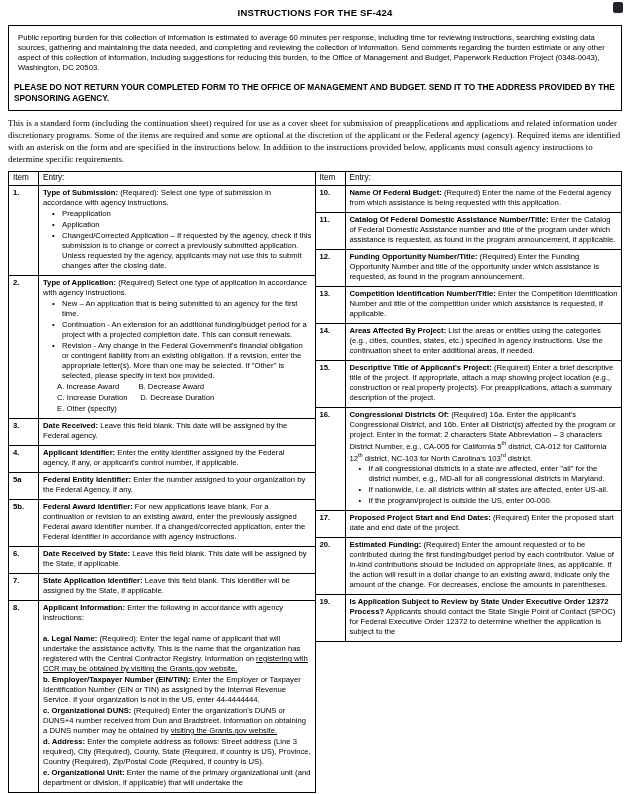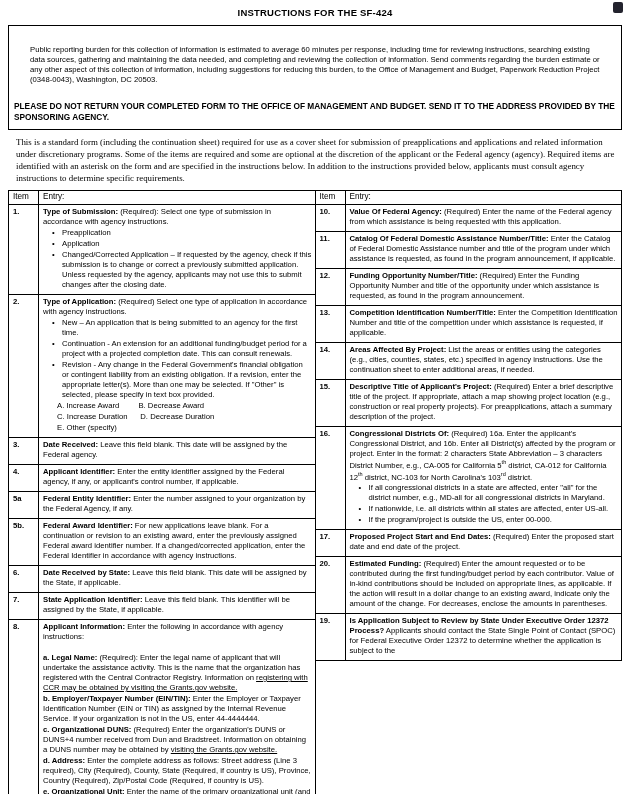--- a/index.html
+++ b/index.html
@@ -20,26 +20,26 @@
   }
   .title {
     font-size: 9.5px; font-weight: bold; text-align: center;
     margin: 3px 0 7px 0; letter-spacing: 0.2px;
   }
   .burden-box {
     border: 1.5px solid #000;
     padding: 3px 5px 6px 5px;
     font-size: 7.7px; line-height: 1.3;
   }
-  .burden-p { margin: 16px; }
+  .burden-p { margin: 4px; }
   .burden-notice { margin: 9px 0 0 0; font-weight: bold; font-size: 8.3px; line-height: 1.35; }
   .intro {
     font-family: "Liberation Serif", serif;
     font-size: 8.9px; line-height: 1.32;
-    margin: 7px 0 6px 8px;
+    margin: 7px 0 6px 0;
   }
   .table-wrap { display: flex; align-items: flex-start; }
   table.half { flex: 1 1 50%; width: 50%; border-collapse: collapse; table-layout: fixed; }
   table.right { margin-left: -1px; }
   table.half th, table.half td {
     border: 1px solid #000;
     vertical-align: top; text-align: left;
     padding: 2px 3px 3px 4px;
     font-size: 7.7px; line-height: 1.3;
   }
@@ -174,21 +174,21 @@
       <thead>
         <tr>
           <th class="item-col">Item</th>
           <th>Entry:</th>
         </tr>
       </thead>
       <tbody id="right-body">
           <tr>
             <td class="item-cell">10.</td>
             <td class="entry-cell">
-              <div class="blk blk-p"><span class="seg-b">Value Of Federal Agency:</span><span> (Required) Enter the name of the Federal agency from which assistance is being requested with this application.</span></div>
+              <div class="blk blk-p"><span class="seg-b">Name Of Federal Budget:</span><span> (Required) Enter the name of the Federal agency from which assistance is being requested with this application.</span></div>
             </td>
           </tr>
           <tr>
             <td class="item-cell">11.</td>
             <td class="entry-cell">
               <div class="blk blk-p"><span class="seg-b">Catalog Of Federal Domestic Assistance Number/Title:</span><span> Enter the Catalog of Federal Domestic Assistance number and title of the program under which assistance is requested, as found in the program announcement, if applicable.</span></div>
             </td>
           </tr>
           <tr>
             <td class="item-cell">12.</td>

